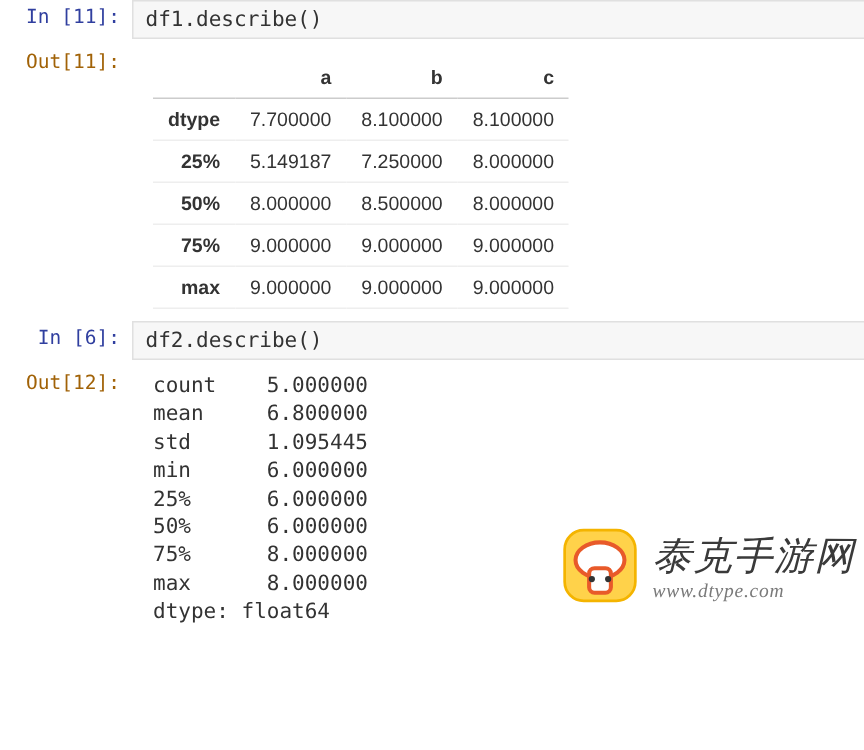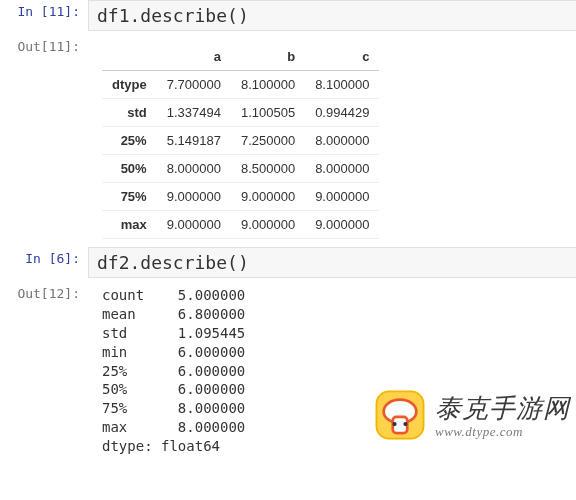--- a/index.html
+++ b/index.html
@@ -1,21 +1,21 @@
 <!DOCTYPE html>
 <html><head>
 <meta charset="utf-8">
 <style>
 * { box-sizing: border-box; margin: 0; padding: 0; }
 body { font-family: -apple-system, "Segoe UI", Helvetica, sans-serif; font-size: 13px; color: #333; background: #fff; width: 576px; position: relative; }
 .cell { display: flex; margin-bottom: 4px; }
 .prompt { width: 88px; min-width: 88px; text-align: right; padding: 4px 8px 4px 0; font-family: Menlo, Consolas, monospace; font-size: 13px; }
 .prompt-in { color: #303f9f; }
-.prompt-out { color: #737373; }
-.input-area { flex: 1; background: #f7f7f7; border: 1px solid #e0e0e0; border-right: none; padding: 4px 8px; font-family: Menlo, Consolas, monospace; font-size: 18px; }
+.prompt-out { color: #a16207; }
+.input-area { flex: 1; background: #f7f7f7; border: 1px solid #e0e0e0; border-right: none; padding: 4px 8px; font-family: Menlo, Consolas, monospace; font-size: 14px; }
 .output-area { flex: 1; padding: 4px 8px; }
 table.df { border-collapse: collapse; font-size: 13px; margin-top: 4px; margin-left: 6px; }
 table.df th, table.df td { padding: 6px 10px; text-align: right; border-bottom: 1px solid #eee; }
 table.df thead th { border-bottom: 1px solid #ccc; font-weight: bold; }
 table.df tbody th { font-weight: bold; }
 table.df thead th:first-child { }
 .plain-out { font-family: Menlo, Consolas, monospace; font-size: 14px; white-space: pre; line-height: 1.35; margin-left: 6px; }
 .watermark { position: absolute; right: 6px; bottom: 20px; display: flex; align-items: center; gap: 6px; }
 .wm-icon { width: 58px; height: 58px; }
 .wm-icon svg { width: 58px; height: 58px; }
@@ -42,26 +42,20 @@
           <th>b</th>
           <th>c</th>
         </tr>
       </thead>
       <tbody>
         <tr>
             <th>dtype</th>
             <td>7.700000</td>
             <td>8.100000</td>
             <td>8.100000</td>
-          </tr>
-        <tr>
-            <th>std</th>
-            <td>1.337494</td>
-            <td>1.100505</td>
-            <td>0.994429</td>
           </tr>
         <tr>
             <th>25%</th>
             <td>5.149187</td>
             <td>7.250000</td>
             <td>8.000000</td>
           </tr>
         <tr>
             <th>50%</th>
             <td>8.000000</td>

